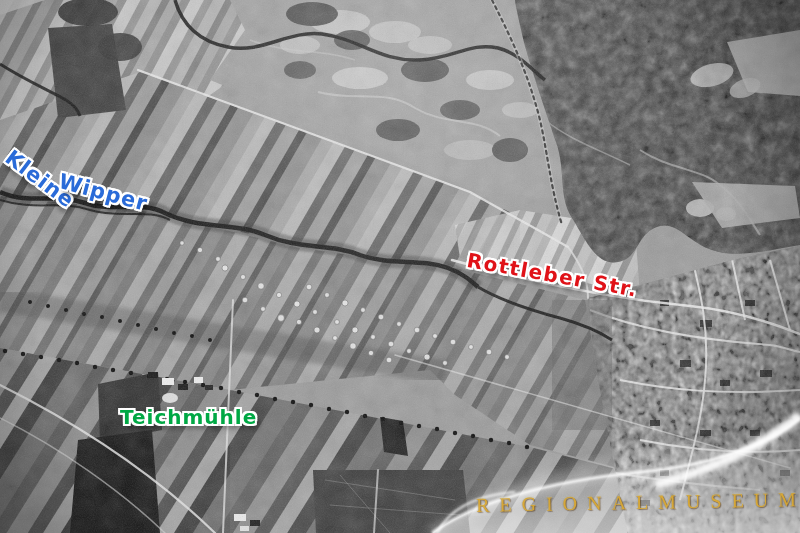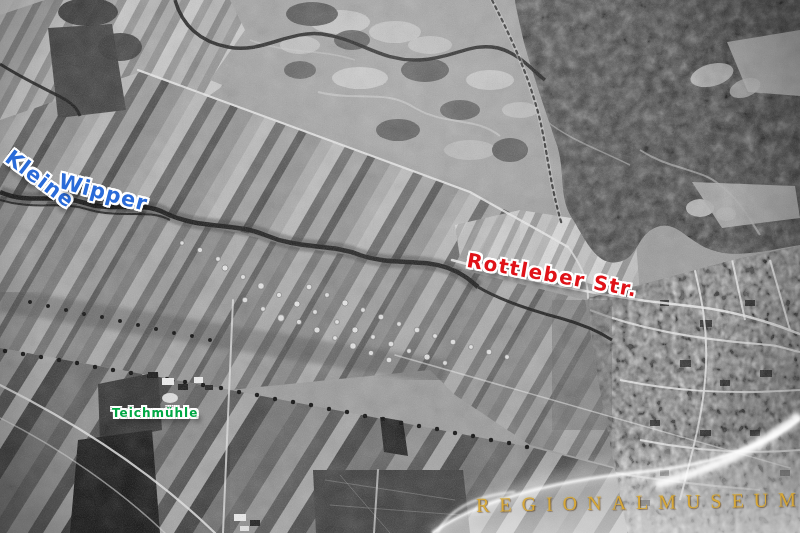--- a/index.html
+++ b/index.html
@@ -14,21 +14,21 @@
     font-family:"DejaVu Sans",sans-serif;
     text-shadow:
       -2px -2px 0 #fff, 0 -2px 0 #fff, 2px -2px 0 #fff,
       -2px 0 0 #fff, 2px 0 0 #fff,
       -2px 2px 0 #fff, 0 2px 0 #fff, 2px 2px 0 #fff,
       4px 5px 5px rgba(0,0,0,.55);
   }
   .lbl-kleine{left:14px;top:147px;transform:rotate(37deg);}
   .lbl-wipper{left:62px;top:171px;transform:rotate(15deg);}
   .lbl-street{left:469px;top:250px;font-size:20px;letter-spacing:1.5px;transform:rotate(10deg);}
-  .lbl-mill{left:112px;top:407px;font-size:12px;}
+  .lbl-mill{left:120px;top:407px;font-size:20px;}
   .watermark{
     position:absolute;left:476px;top:491px;
     font-family:"Liberation Serif","DejaVu Serif",serif;
     font-size:20px;letter-spacing:10px;white-space:nowrap;
     transform:rotate(-1deg);opacity:.92;
     text-shadow:0 0 2px rgba(0,0,0,.35),1px 1px 1px rgba(90,50,0,.55),0 -1px 1px rgba(255,240,170,.35);
   }
 </style>
 </head>
 <body>

